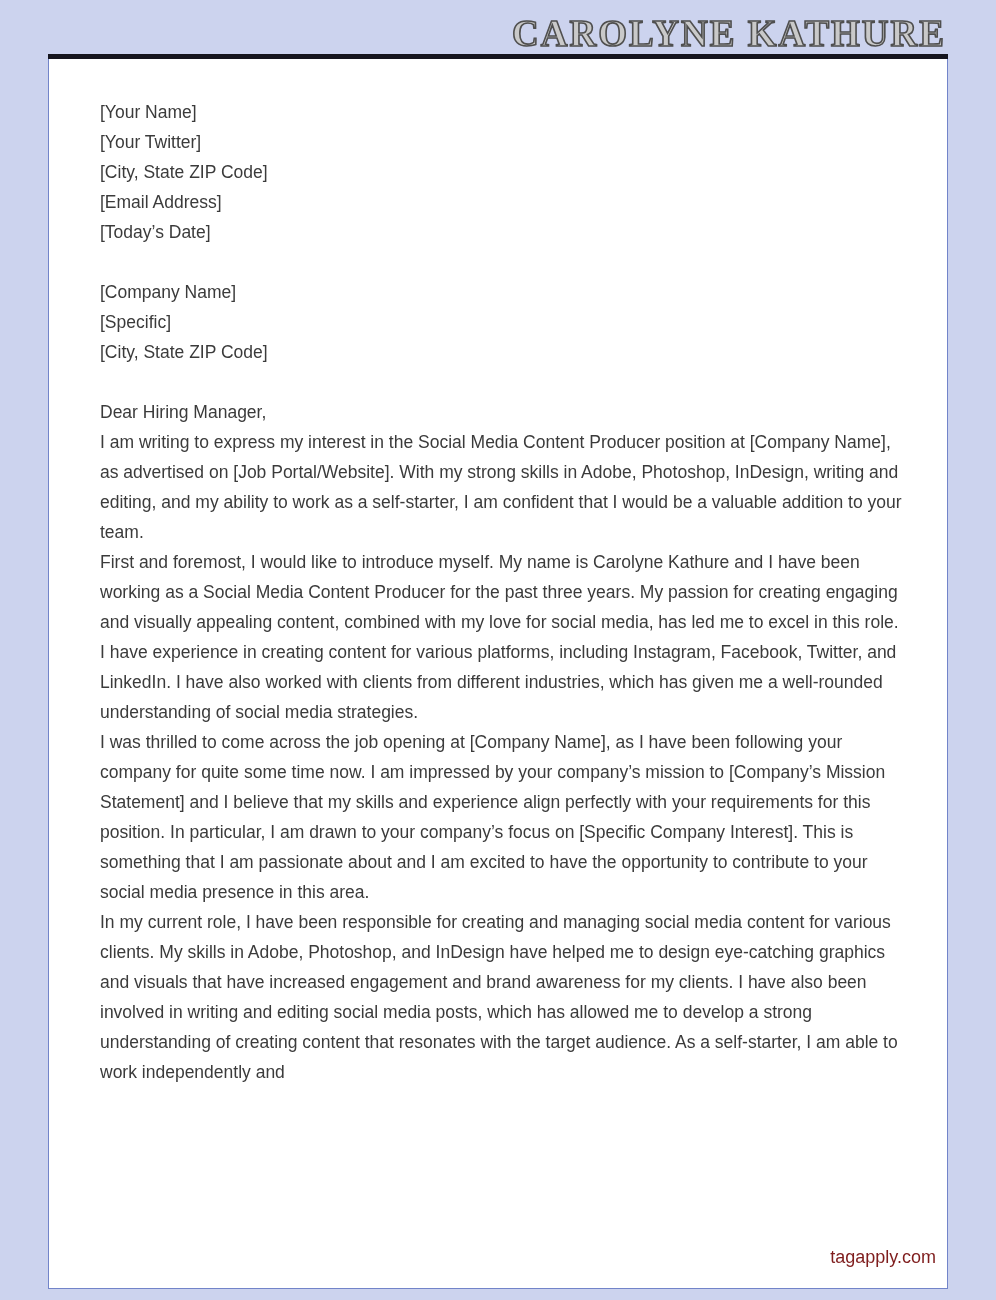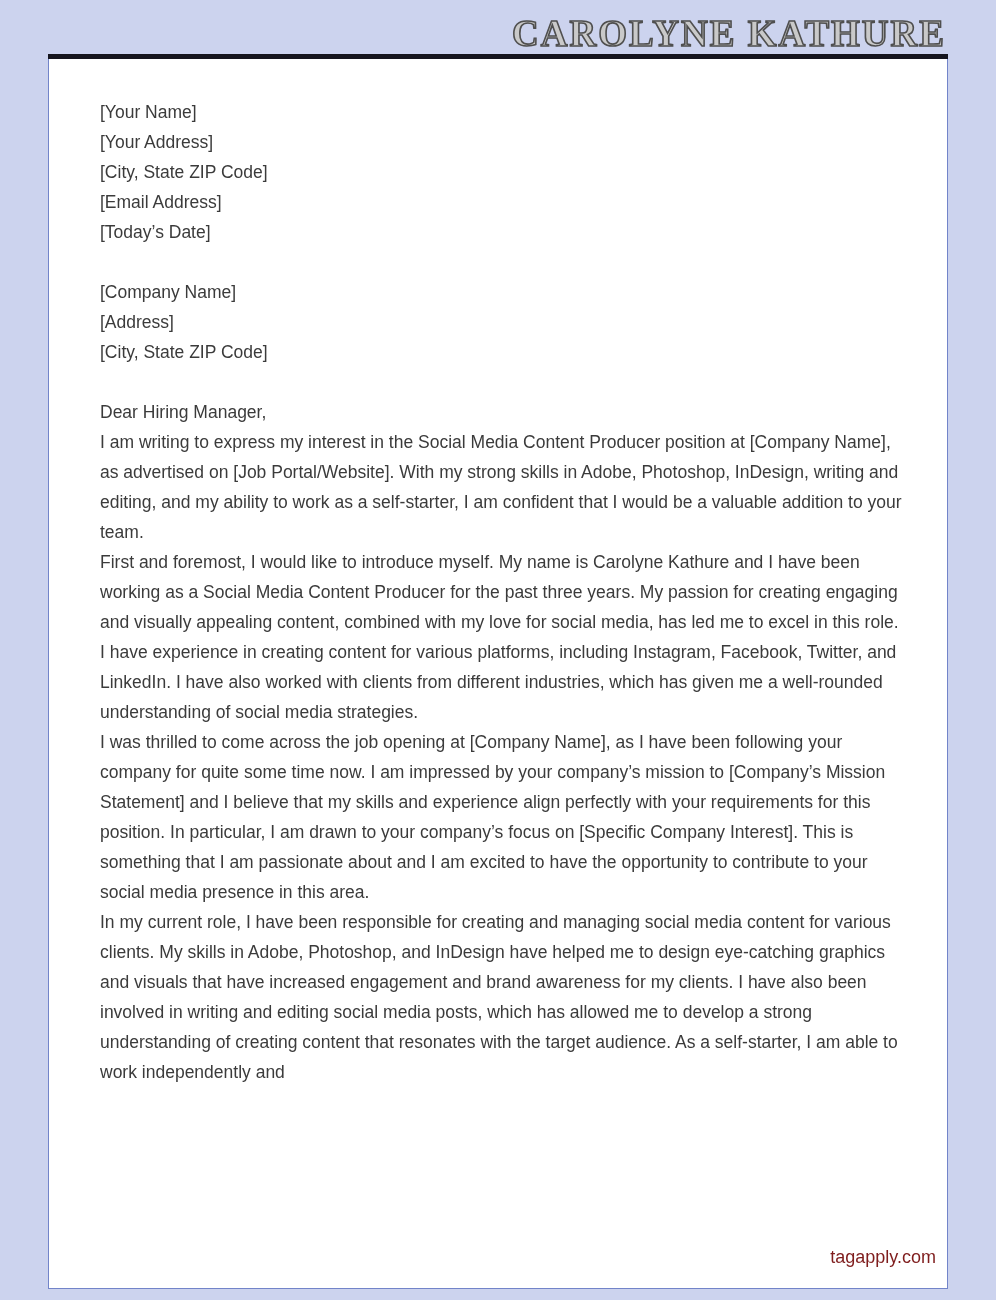--- a/index.html
+++ b/index.html
@@ -77,29 +77,29 @@
 
 <div class="brand">CAROLYNE KATHURE</div>
 
 <div class="header-rule"></div>
 
 <div class="page">
   <div class="content">
 
     <div class="block">
       <p>[Your Name]</p>
-      <p>[Your Address]</p>
+      <p>[Your Twitter]</p>
       <p>[City, State ZIP Code]</p>
       <p>[Email Address]</p>
       <p>[Today’s Date]</p>
     </div>
 
     <div class="block">
       <p>[Company Name]</p>
-      <p>[Address]</p>
+      <p>[Specific]</p>
       <p>[City, State ZIP Code]</p>
     </div>
 
     <p class="para">Dear Hiring Manager,</p>
 
     <p class="para">I am writing to express my interest in the Social Media Content Producer position at [Company Name], as advertised on [Job Portal/Website]. With my strong skills in Adobe, Photoshop, InDesign, writing and editing, and my ability to work as a self-starter, I am confident that I would be a valuable addition to your team.</p>
 
     <p class="para">First and foremost, I would like to introduce myself. My name is Carolyne Kathure and I have been working as a Social Media Content Producer for the past three years. My passion for creating engaging and visually appealing content, combined with my love for social media, has led me to excel in this role. I have experience in creating content for various platforms, including Instagram, Facebook, Twitter, and LinkedIn. I have also worked with clients from different industries, which has given me a well-rounded understanding of social media strategies.</p>
 
     <p class="para">I was thrilled to come across the job opening at [Company Name], as I have been following your company for quite some time now. I am impressed by your company’s mission to [Company’s Mission Statement] and I believe that my skills and experience align perfectly with your requirements for this position. In particular, I am drawn to your company’s focus on [Specific Company Interest]. This is something that I am passionate about and I am excited to have the opportunity to contribute to your social media presence in this area.</p>

